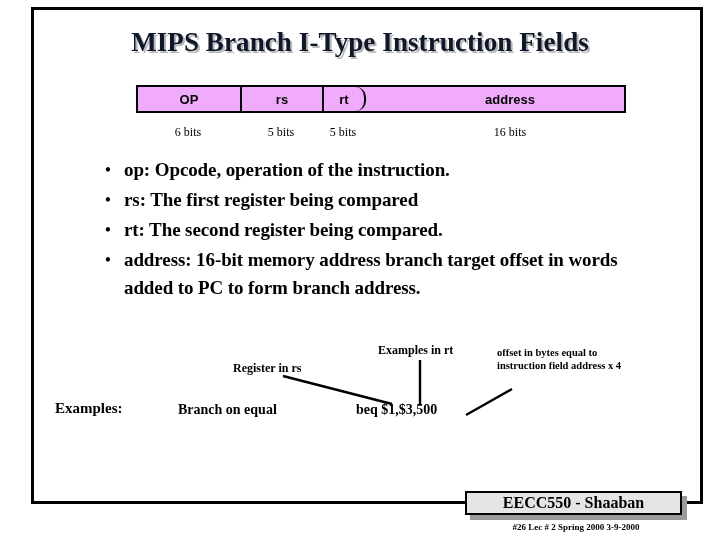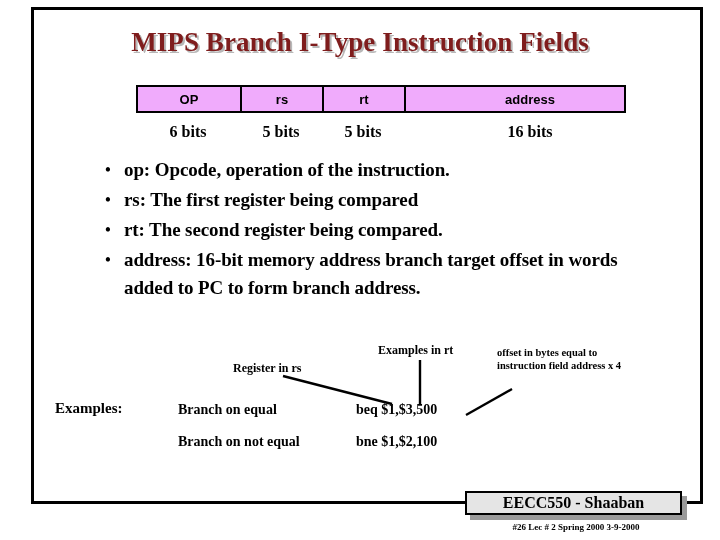--- a/index.html
+++ b/index.html
@@ -31,21 +31,21 @@
   #slide-title {
     position: absolute;
     left: 0;
     top: 27px;
     width: 720px;
     text-align: center;
     font-family: "Liberation Serif", "DejaVu Serif", serif;
     font-weight: bold;
     font-size: 27px;
     letter-spacing: 0.1px;
-    color: #7f1d1d;
+    color: #0f172a;
     text-shadow: 2px 2px 0 #b8b8b8;
     white-space: nowrap;
   }
 
   
   #fields-table {
     position: absolute;
     left: 136px;
     top: 85px;
     width: 490px;
@@ -62,38 +62,38 @@
     align-items: center;
     justify-content: center;
     font-family: "Liberation Sans", "DejaVu Sans", sans-serif;
     font-weight: bold;
     font-size: 13px;
     line-height: 1;
   }
   #fields-table .field-cell:last-child { border-right: none; }
   .w-op { width: 104px; }
   .w-rs { width: 82px; }
-  .w-rt { width: 82px; }
+  .w-rt { width: 42px; border-radius: 10px; }
   .w-addr { flex: 1 1 auto; padding-left: 30px; }
 
   #bits-row {
     position: absolute;
     left: 136px;
     top: 124px;
     width: 490px;
     height: 16px;
     display: flex;
   }
   #bits-row .bits-cell {
     display: flex;
     align-items: center;
     justify-content: center;
     font-family: "Liberation Serif", "DejaVu Serif", serif;
-    font-weight: bold;
-    font-size: 16px;
+    font-weight: normal;
+    font-size: 12px;
     line-height: 1;
   }
 
   
   #bullet-list {
     position: absolute;
     left: 92px;
     top: 156px;
     width: 560px;
   }
@@ -267,24 +267,20 @@
   <line x1="466" y1="415" x2="512" y2="389" stroke="#000000" stroke-width="2.4"></line>
 </svg>
 
 <div id="examples-label">Examples:</div>
 <table id="examples-table">
   <tbody>
       <tr>
     <td class="ex-desc">Branch on equal</td>
     <td class="ex-inst">beq $1,$3,500</td>
   </tr>
-  <tr>
-    <td class="ex-desc">Branch on not equal</td>
-    <td class="ex-inst">bne $1,$2,100</td>
-  </tr>
 </tbody>
   </table>
 
 <div id="footer-badge-wrap">
   <div id="footer-tick-left"></div>
   <div id="footer-tick-right"></div>
   <div id="footer-shadow"></div>
   <div id="footer-badge">EECC550 - Shaaban</div>
 </div>
 <div id="footer-meta">#26   Lec # 2    Spring 2000   3-9-2000</div>

